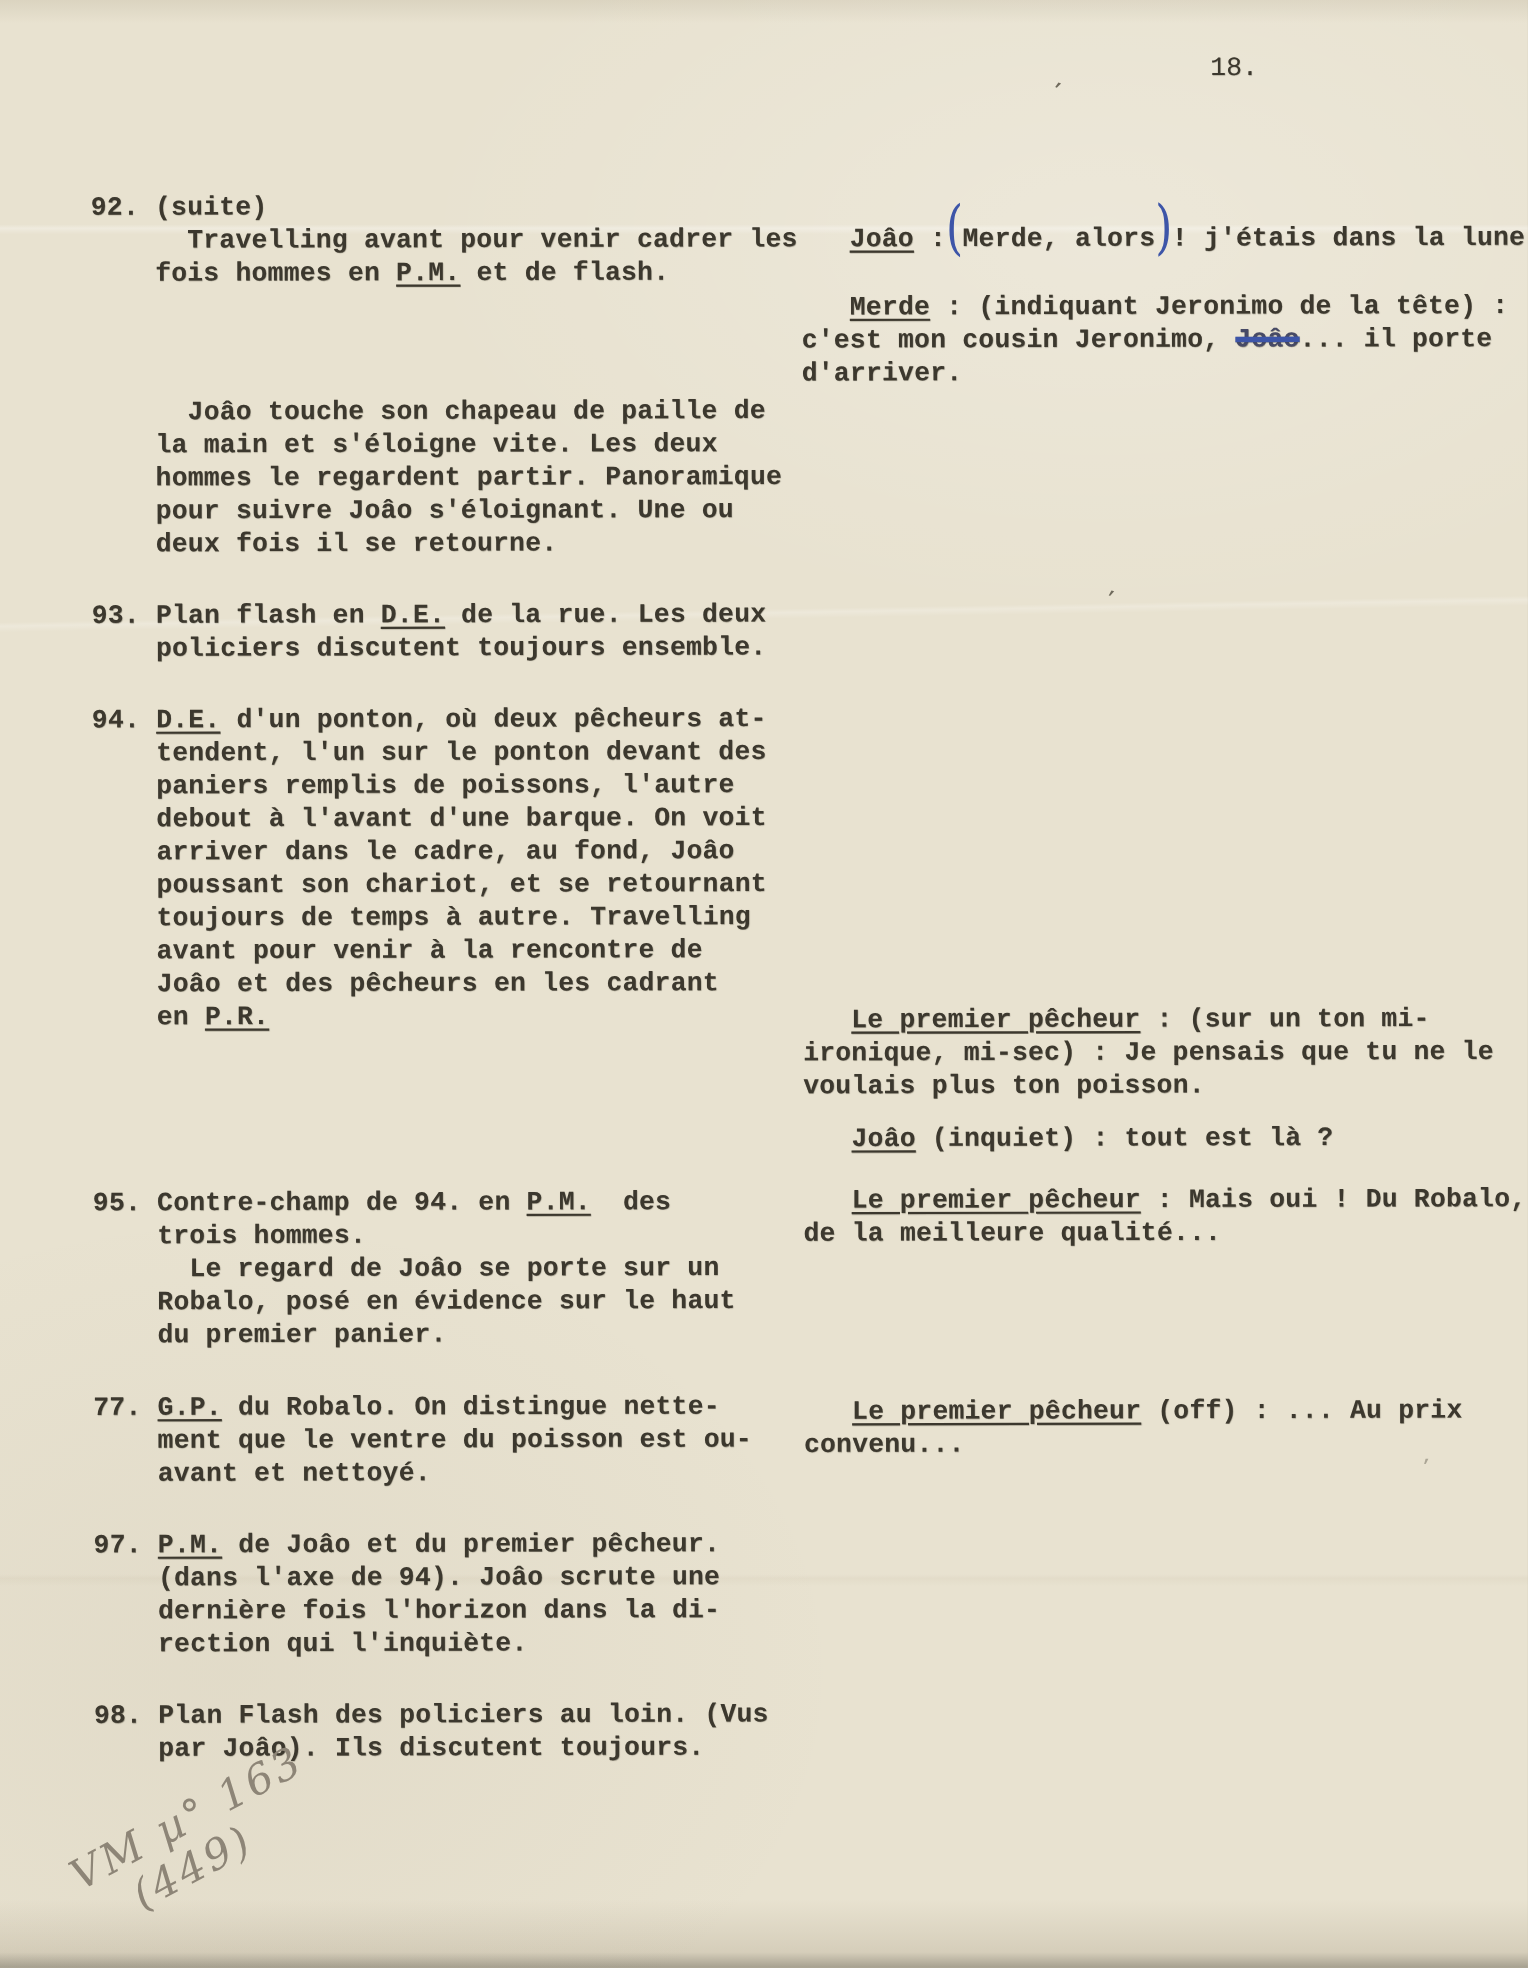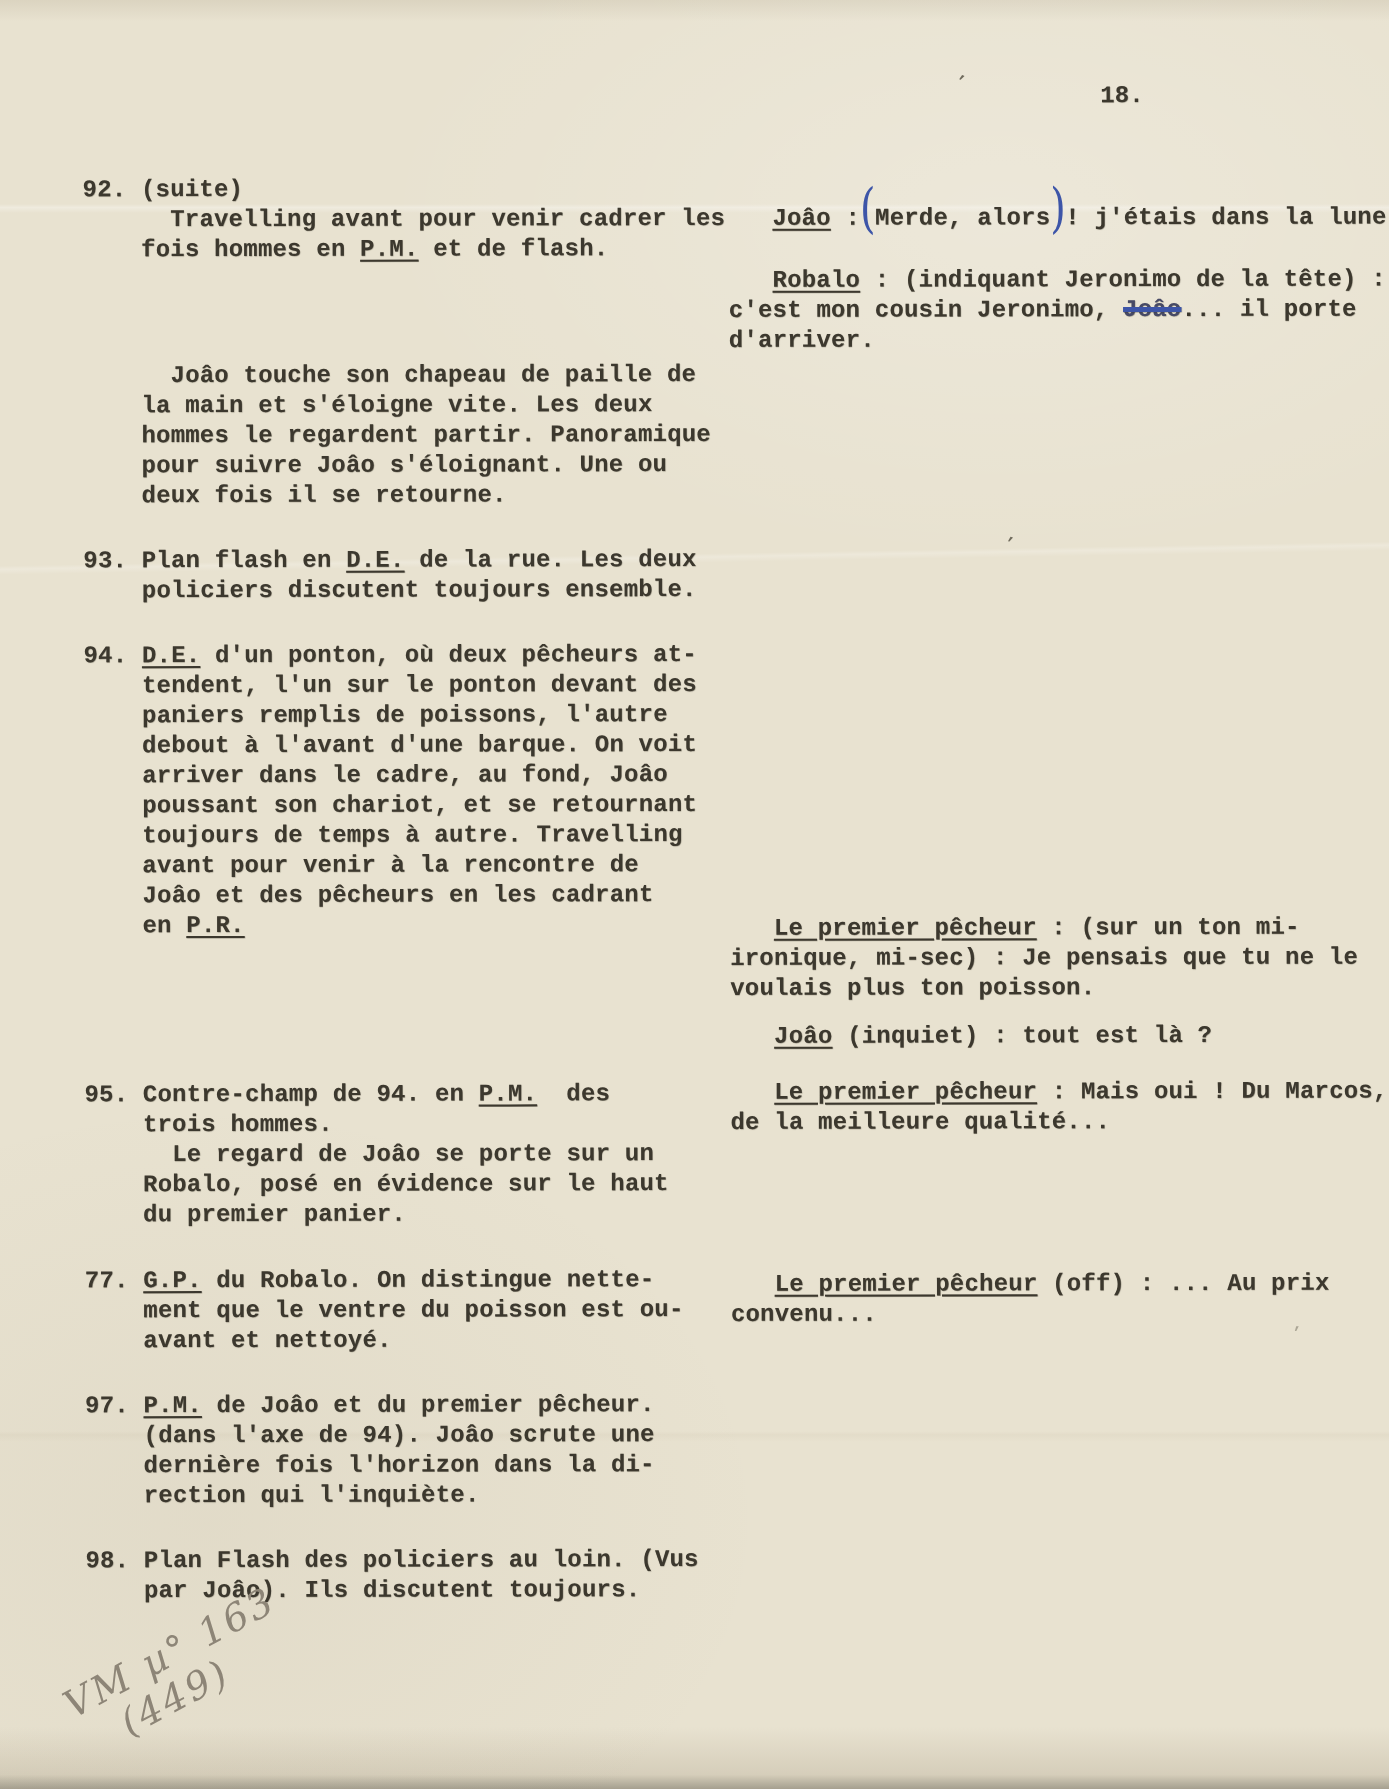--- a/index.html
+++ b/index.html
@@ -40,22 +40,22 @@
   }
   .seg-bp{
     color:var(--blue,#3d55a8);
     display:inline-block;width:15px;text-align:center;
     font-family:"DejaVu Serif",serif;font-weight:400;
     font-size:40px;line-height:0;
     transform:scaleY(1.35) translateY(-2px);
     text-shadow:none;
   }
   .pagenum{
-    position:absolute;left:1102px;top:82px;
-    font-size:24px;font-weight:bold;line-height:30px;
+    position:absolute;left:1102px;top:49px;
+    font-size:24px;font-weight:normal;line-height:30px;
     text-shadow:0.4px 0.5px 0.7px rgba(56,50,38,0.45);
   }
   .hand-note{
     position:absolute;left:55px;top:1688px;
     transform:rotate(-28deg);transform-origin:0 0;
     color:var(--pencil,#8d8577);
     font-family:"DejaVu Serif",serif;font-style:italic;
     font-size:38px;line-height:42px;letter-spacing:3px;
     white-space:pre;
   }
@@ -73,24 +73,24 @@
     <div class="tblock" style="left:84px;top:174px"><div class="line"><span>92. (suite)</span></div><div class="line"><span>      Travelling avant pour venir cadrer les</span></div><div class="line"><span>    fois hommes en </span><span class="seg-u">P.M.</span><span> et de flash.</span></div></div>
     <div class="tblock" style="left:84px;top:360px"><div class="line"><span>      Joâo touche son chapeau de paille de</span></div><div class="line"><span>    la main et s'éloigne vite. Les deux</span></div><div class="line"><span>    hommes le regardent partir. Panoramique</span></div><div class="line"><span>    pour suivre Joâo s'éloignant. Une ou</span></div><div class="line"><span>    deux fois il se retourne.</span></div></div>
     <div class="tblock" style="left:84px;top:545px"><div class="line"><span>93. Plan flash en </span><span class="seg-u">D.E.</span><span> de la rue. Les deux</span></div><div class="line"><span>    policiers discutent toujours ensemble.</span></div></div>
     <div class="tblock" style="left:84px;top:640px"><div class="line"><span>94. </span><span class="seg-u">D.E.</span><span> d'un ponton, où deux pêcheurs at-</span></div><div class="line"><span>    tendent, l'un sur le ponton devant des</span></div><div class="line"><span>    paniers remplis de poissons, l'autre</span></div><div class="line"><span>    debout à l'avant d'une barque. On voit</span></div><div class="line"><span>    arriver dans le cadre, au fond, Joâo</span></div><div class="line"><span>    poussant son chariot, et se retournant</span></div><div class="line"><span>    toujours de temps à autre. Travelling</span></div><div class="line"><span>    avant pour venir à la rencontre de</span></div><div class="line"><span>    Joâo et des pêcheurs en les cadrant</span></div><div class="line"><span>    en </span><span class="seg-u">P.R.</span></div></div>
     <div class="tblock" style="left:84px;top:1079px"><div class="line"><span>95. Contre-champ de 94. en </span><span class="seg-u">P.M.</span><span>  des</span></div><div class="line"><span>    trois hommes.</span></div><div class="line"><span>      Le regard de Joâo se porte sur un</span></div><div class="line"><span>    Robalo, posé en évidence sur le haut</span></div><div class="line"><span>    du premier panier.</span></div></div>
     <div class="tblock" style="left:84px;top:1265px"><div class="line"><span>77. </span><span class="seg-u">G.P.</span><span> du Robalo. On distingue nette-</span></div><div class="line"><span>    ment que le ventre du poisson est ou-</span></div><div class="line"><span>    avant et nettoyé.</span></div></div>
     <div class="tblock" style="left:84px;top:1390px"><div class="line"><span>97. </span><span class="seg-u">P.M.</span><span> de Joâo et du premier pêcheur.</span></div><div class="line"><span>    (dans l'axe de 94). Joâo scrute une</span></div><div class="line"><span>    dernière fois l'horizon dans la di-</span></div><div class="line"><span>    rection qui l'inquiète.</span></div></div>
     <div class="tblock" style="left:84px;top:1545px"><div class="line"><span>98. Plan Flash des policiers au loin. (Vus</span></div><div class="line"><span>    par Joâo). Ils discutent toujours.</span></div></div>
 
     <div class="tblock" style="left:730px;top:204px"><div class="line"><span>   </span><span class="seg-u">Joâo</span><span> :</span><span class="seg-bp">(</span><span>Merde, alors</span><span class="seg-bp">)</span><span>! j'étais dans la lune.</span></div></div>
-    <div class="tblock" style="left:730px;top:266px"><div class="line"><span>   </span><span class="seg-u">Robalo</span><span> : (indiquant Jeronimo de la tête) :</span></div><div class="line"><span>c'est mon cousin Jeronimo, </span><span class="seg-st">Joâo</span><span>... il porte</span></div><div class="line"><span>d'arriver.</span></div></div>
+    <div class="tblock" style="left:730px;top:266px"><div class="line"><span>   </span><span class="seg-u">Merde</span><span> : (indiquant Jeronimo de la tête) :</span></div><div class="line"><span>c'est mon cousin Jeronimo, </span><span class="seg-st">Joâo</span><span>... il porte</span></div><div class="line"><span>d'arriver.</span></div></div>
     <div class="tblock" style="left:730px;top:914px"><div class="line"><span>   </span><span class="seg-u">Le premier pêcheur</span><span> : (sur un ton mi-</span></div><div class="line"><span>ironique, mi-sec) : Je pensais que tu ne le</span></div><div class="line"><span>voulais plus ton poisson.</span></div></div>
     <div class="tblock" style="left:730px;top:1022px"><div class="line"><span>   </span><span class="seg-u">Joâo</span><span> (inquiet) : tout est là ?</span></div></div>
-    <div class="tblock" style="left:730px;top:1078px"><div class="line"><span>   </span><span class="seg-u">Le premier pêcheur</span><span> : Mais oui ! Du Marcos,</span></div><div class="line"><span>de la meilleure qualité...</span></div></div>
+    <div class="tblock" style="left:730px;top:1078px"><div class="line"><span>   </span><span class="seg-u">Le premier pêcheur</span><span> : Mais oui ! Du Robalo,</span></div><div class="line"><span>de la meilleure qualité...</span></div></div>
     <div class="tblock" style="left:730px;top:1270px"><div class="line"><span>   </span><span class="seg-u">Le premier pêcheur</span><span> (off) : ... Au prix</span></div><div class="line"><span>convenu...</span></div></div>
 
     <div class="hand-note"><span class="l1">VM µ° 163</span><span class="l2">(449)</span></div>
 
     <span class="speck" style="left:957px;top:74px;transform:rotate(20deg)">’</span>
     <span class="speck" style="left:1005px;top:536px;transform:rotate(15deg)">’</span>
     <span class="speck" style="left:1291px;top:1326px;opacity:.5">’</span>
   </div>
 </div>
 

